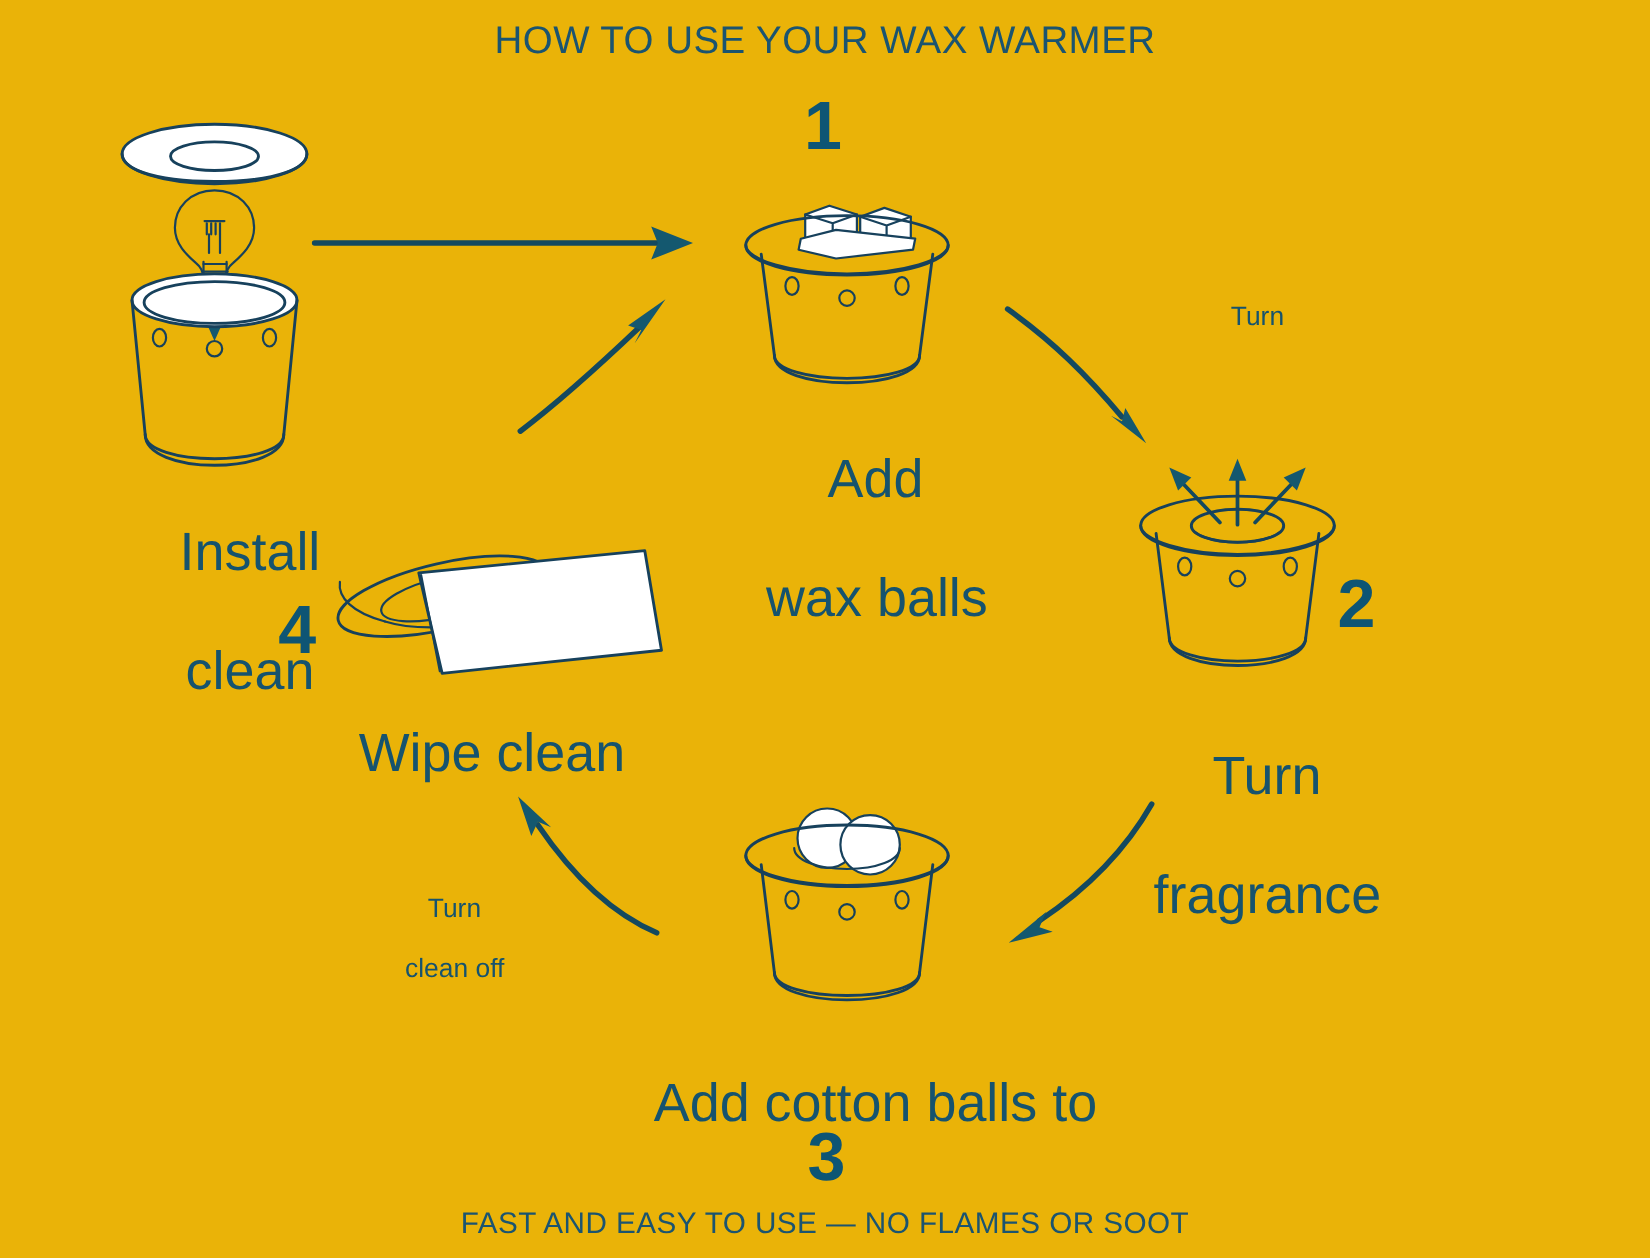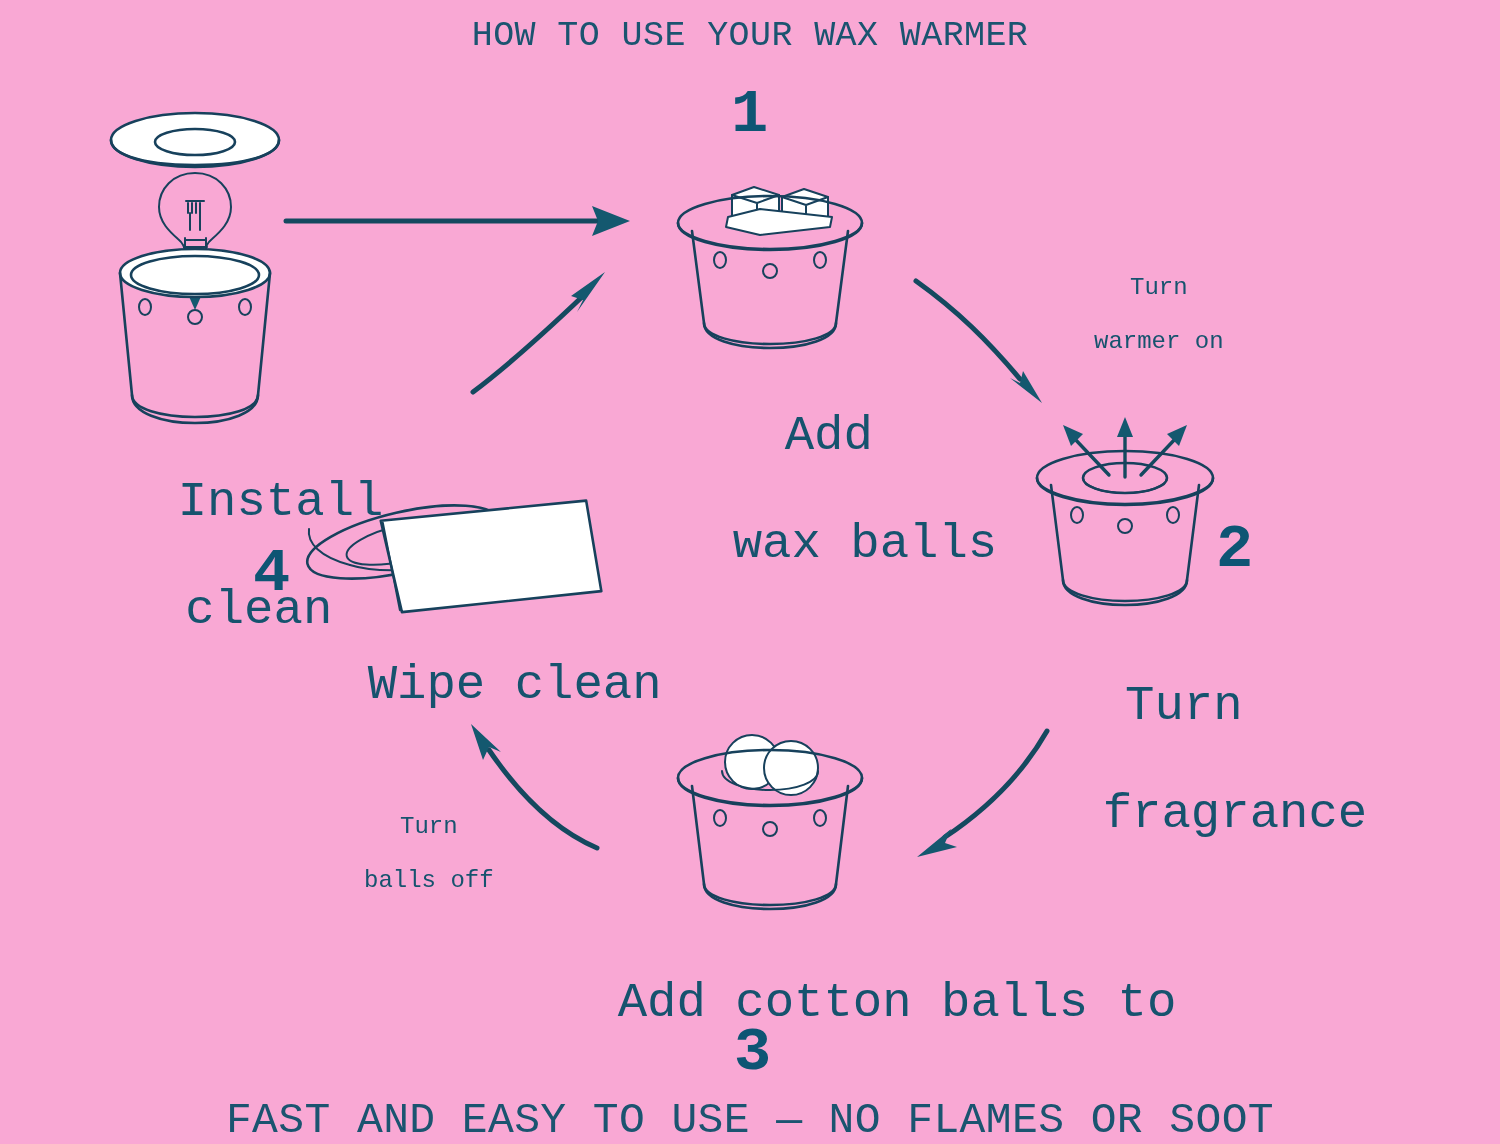--- a/index.html
+++ b/index.html
@@ -4,22 +4,22 @@
 <style>
   html, body {
     margin: 0;
     padding: 0;
     background: #ffffff;
   }
   #stage {
     position: relative;
     width: 1500px;
     height: 1144px;
-    background: #f9a8d4;
-    font-family: Liberation Mono, monospace;
+    background: #eab308;
+    font-family: Liberation Sans, sans-serif;
     overflow: hidden;
   }
   .txt {
     position: absolute;
     color: #16536e;
     line-height: 1.12;
     white-space: pre;
   }
   #title {
     left: 0;
@@ -29,21 +29,21 @@
     font-size: 35px;
     letter-spacing: 0.4px;
     font-weight: 400;
     color: #1b5470;
   }
   #footer {
     left: 0;
     top: 1097px;
     width: 1500px;
     text-align: center;
-    font-size: 43px;
+    font-size: 27px;
     letter-spacing: 0.4px;
     font-weight: 400;
     color: #1b5470;
   }
   .step-num {
     position: absolute;
     color: #0e5574;
     font-size: 62px;
     font-weight: 700;
     line-height: 1;
@@ -163,21 +163,20 @@
     <ellipse class="ln-thin" cx="160" cy="105" rx="6" ry="8"></ellipse>
   </svg>
 
   <div class="caption" style="left:615px; top:356px; width:310px;">
     <span>Add</span><br>
     <span>wax balls</span>
   </div>
 
   <div class="connector-label" style="left:1000px; top:248px; width:260px;">
     <span>Turn</span><br>
-    <span>warmer on</span>
   </div>
 
   <svg class="art" style="left:910px; top:275px; width:160px; height:130px;" viewBox="0 0 160 130">
     <path class="arrow-ln" d="M6 6 C48 36 78 66 110 104"></path>
     <path class="arrow-head" d="M132 128 L100 103 L110 108 L113 96 Z"></path>
   </svg>
 
   <div class="step-num" style="left:1216px; top:519px;">2</div>
 
   <svg class="art" style="left:1025px; top:415px; width:200px; height:195px;" viewBox="0 0 200 195">
@@ -232,21 +231,21 @@
   </svg>
 
   <div class="caption" style="left:500px; top:923px; width:540px;">
     <span>Add cotton balls to</span><br>
   </div>
 
   <div class="step-num" style="left:734px; top:1022px;">3</div>
 
   <div class="connector-label" style="left:280px; top:787px; width:240px;">
     <span>Turn</span><br>
-    <span>balls off</span>
+    <span>clean off</span>
   </div>
 
   <svg class="art" style="left:455px; top:718px; width:150px; height:135px;" viewBox="0 0 150 135">
     <path class="arrow-ln" d="M142 130 C100 112 64 76 34 32"></path>
     <path class="arrow-head" d="M16 6 L28 42 L34 29 L46 34 Z"></path>
   </svg>
 
   <div class="step-num" style="left:253px; top:543px;">4</div>
 
   <svg class="art" style="left:300px; top:485px; width:320px; height:125px;" viewBox="0 0 320 125">

